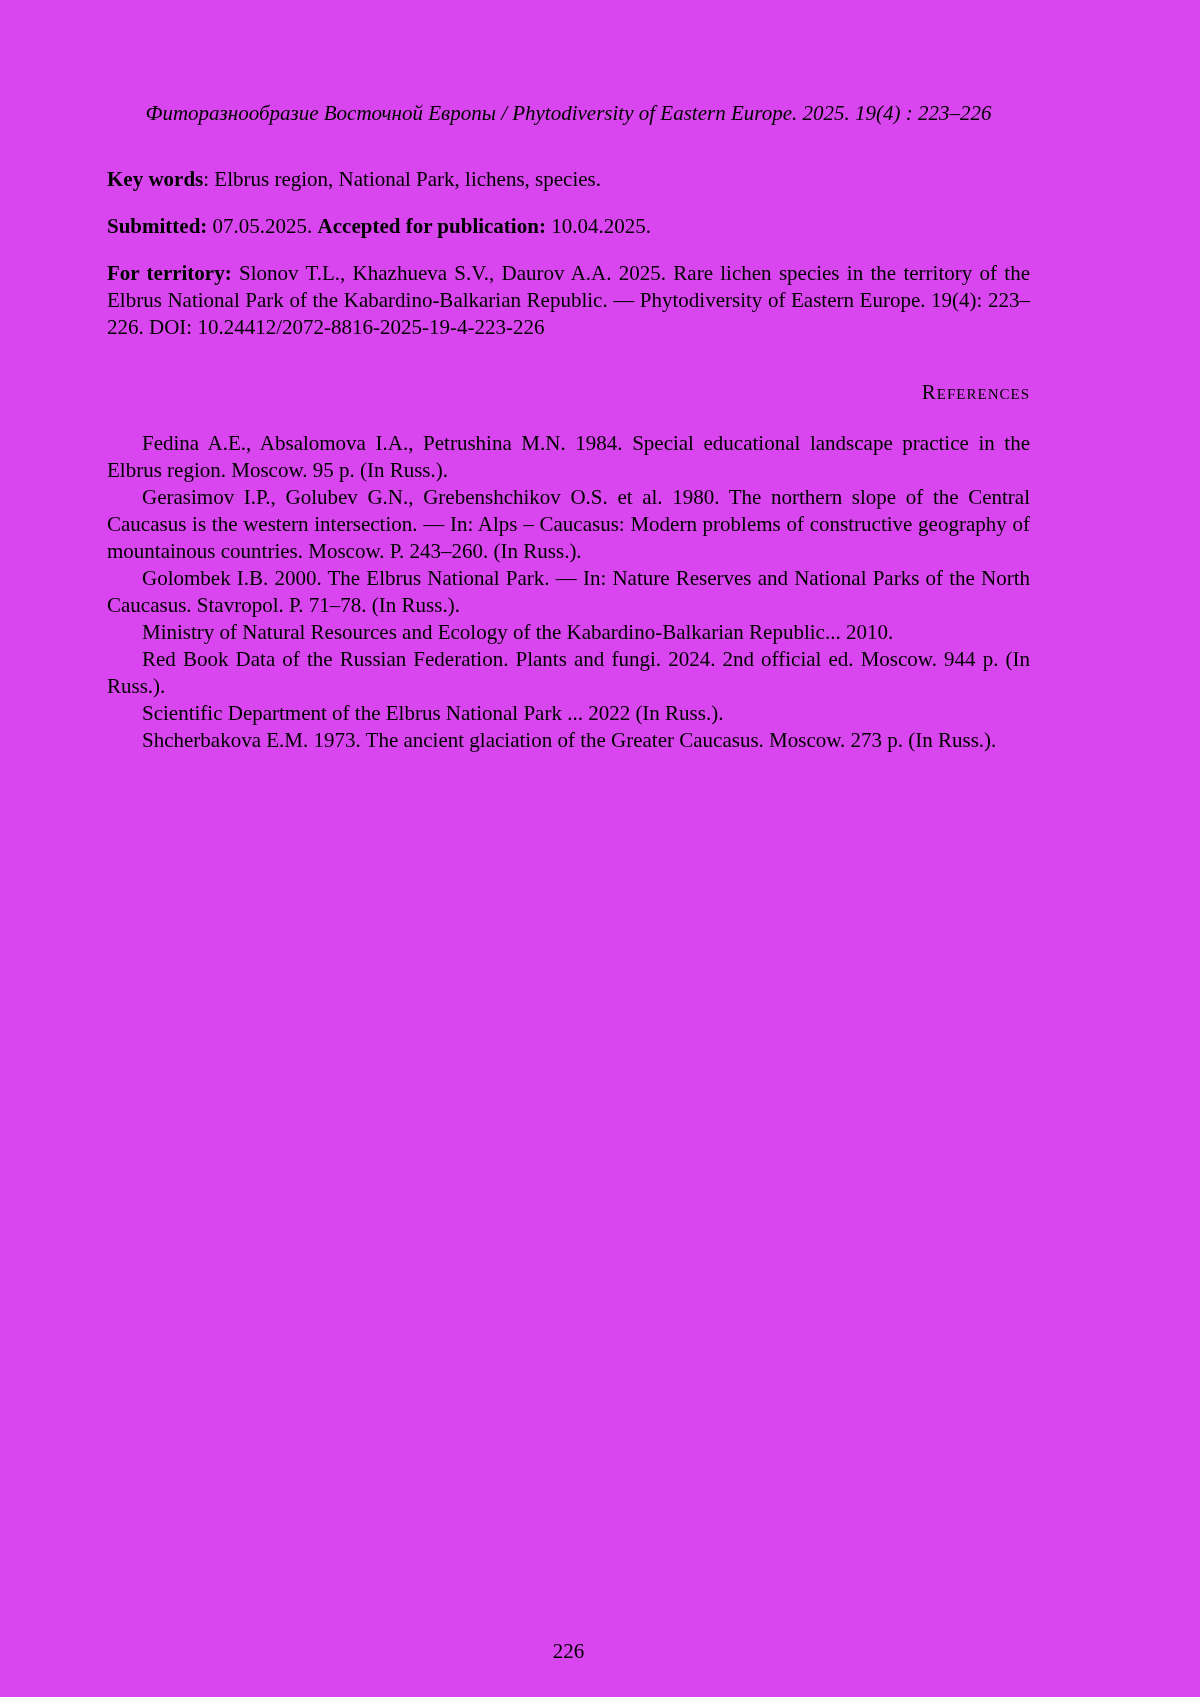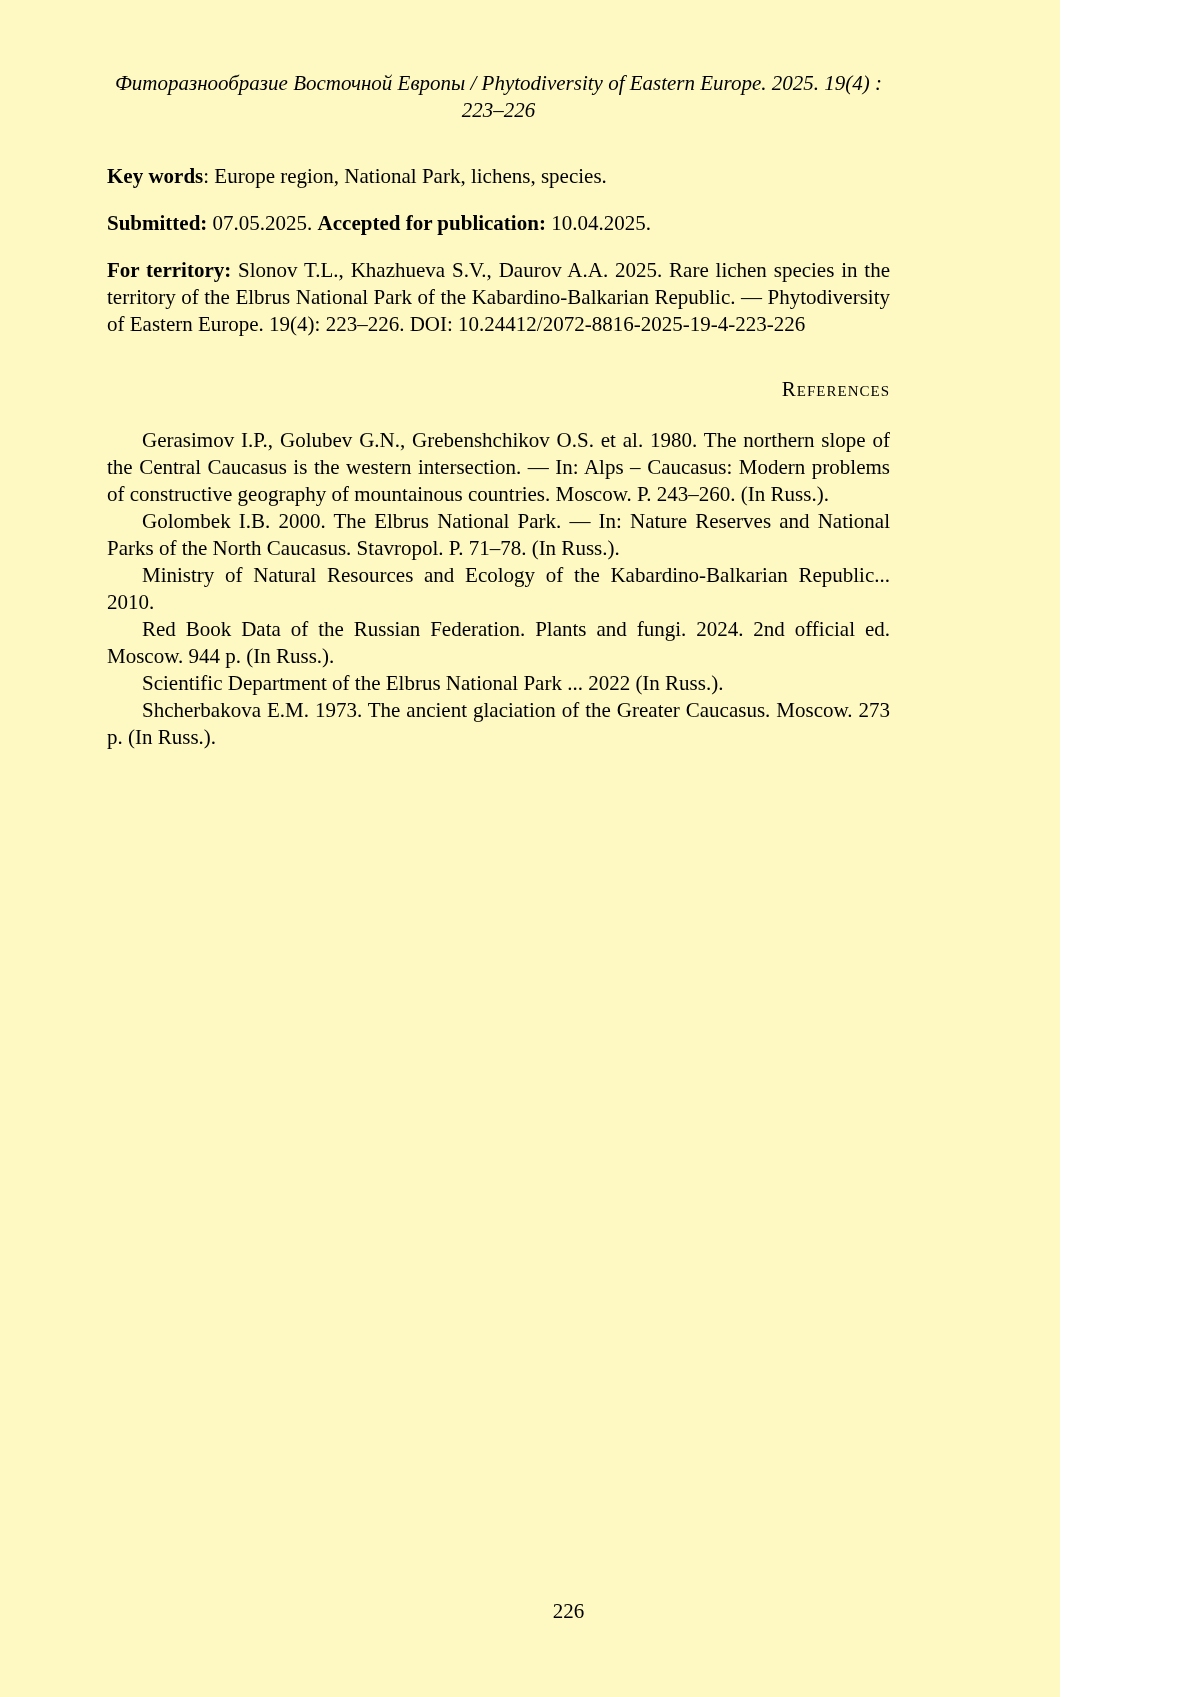--- a/index.html
+++ b/index.html
@@ -2,29 +2,29 @@
 <html><head>
 <meta charset="utf-8">
 <style>
   html, body {
     margin: 0;
     padding: 0;
     background: #ffffff;
   }
   .page {
     position: relative;
-    width: 1060px;
+    width: 1200px;
     height: 1697px;
     box-sizing: border-box;
-    background: #fef9c3;
+    background: #d946ef;
     color: #000000;
     font-family: "Liberation Serif", serif;
     font-size: 21px;
     line-height: 27px;
-    padding: 70px 170px 0 107px;
+    padding: 100px 170px 0 107px;
     overflow: hidden;
   }
   .running-head {
     margin: 0 0 39px 0;
     text-align: center;
     font-style: italic;
   }
   .meta-line {
     margin: 0 0 20px 0;
     text-align: left;
@@ -44,47 +44,48 @@
   .refs {
     margin: 0;
   }
   .refs .ref {
     margin: 0;
     text-indent: 35px;
     text-align: justify;
   }
   .page-number {
     position: absolute;
-    top: 1598px;
+    top: 1638px;
     left: 107px;
     width: 923px;
     text-align: center;
   }
   b { font-weight: bold; }
 </style>
 </head>
 <body>
 
 <div class="page">
 
   <p class="running-head">Фиторазнообразие Восточной Европы / Phytodiversity of Eastern Europe. 2025. 19(4) : 223–226</p>
 
-  <p class="meta-line"><b>Key words</b><span>: Europe region, National Park, lichens, species.</span></p>
+  <p class="meta-line"><b>Key words</b><span>: Elbrus region, National Park, lichens, species.</span></p>
 
   <p class="meta-line"><b>Submitted:</b>
     <span>07.05.2025.</span>
     <b>Accepted for publication:</b>
     <span>10.04.2025.</span></p>
 
   <p class="citation-par"><b>For territory:</b>
     <span>Slonov T.L., Khazhueva S.V., Daurov A.A. 2025. Rare lichen species in the territory of the Elbrus National Park of the Kabardino-Balkarian Republic. — Phytodiversity of Eastern Europe. 19(4): 223–226. DOI: 10.24412/2072-8816-2025-19-4-223-226</span></p>
 
   <h2 class="refs-heading">References</h2>
 
   <div class="refs">
+      <p class="ref">Fedina A.E., Absalomova I.A., Petrushina M.N. 1984. Special educational landscape practice in the Elbrus region. Moscow. 95 p. (In Russ.).</p>
       <p class="ref">Gerasimov I.P., Golubev G.N., Grebenshchikov O.S. et al. 1980. The northern slope of the Central Caucasus is the western intersection. — In: Alps – Caucasus: Modern problems of constructive geography of mountainous countries. Moscow. P. 243–260. (In Russ.).</p>
       <p class="ref">Golombek I.B. 2000. The Elbrus National Park. — In: Nature Reserves and National Parks of the North Caucasus. Stavropol. P. 71–78. (In Russ.).</p>
       <p class="ref">Ministry of Natural Resources and Ecology of the Kabardino-Balkarian Republic... 2010.</p>
       <p class="ref">Red Book Data of the Russian Federation. Plants and fungi. 2024. 2nd official ed. Moscow. 944 p. (In Russ.).</p>
       <p class="ref">Scientific Department of the Elbrus National Park ... 2022 (In Russ.).</p>
       <p class="ref">Shcherbakova E.M. 1973. The ancient glaciation of the Greater Caucasus. Moscow. 273 p. (In Russ.).</p>
     </div>
 
   <div class="page-number">226</div>
 

